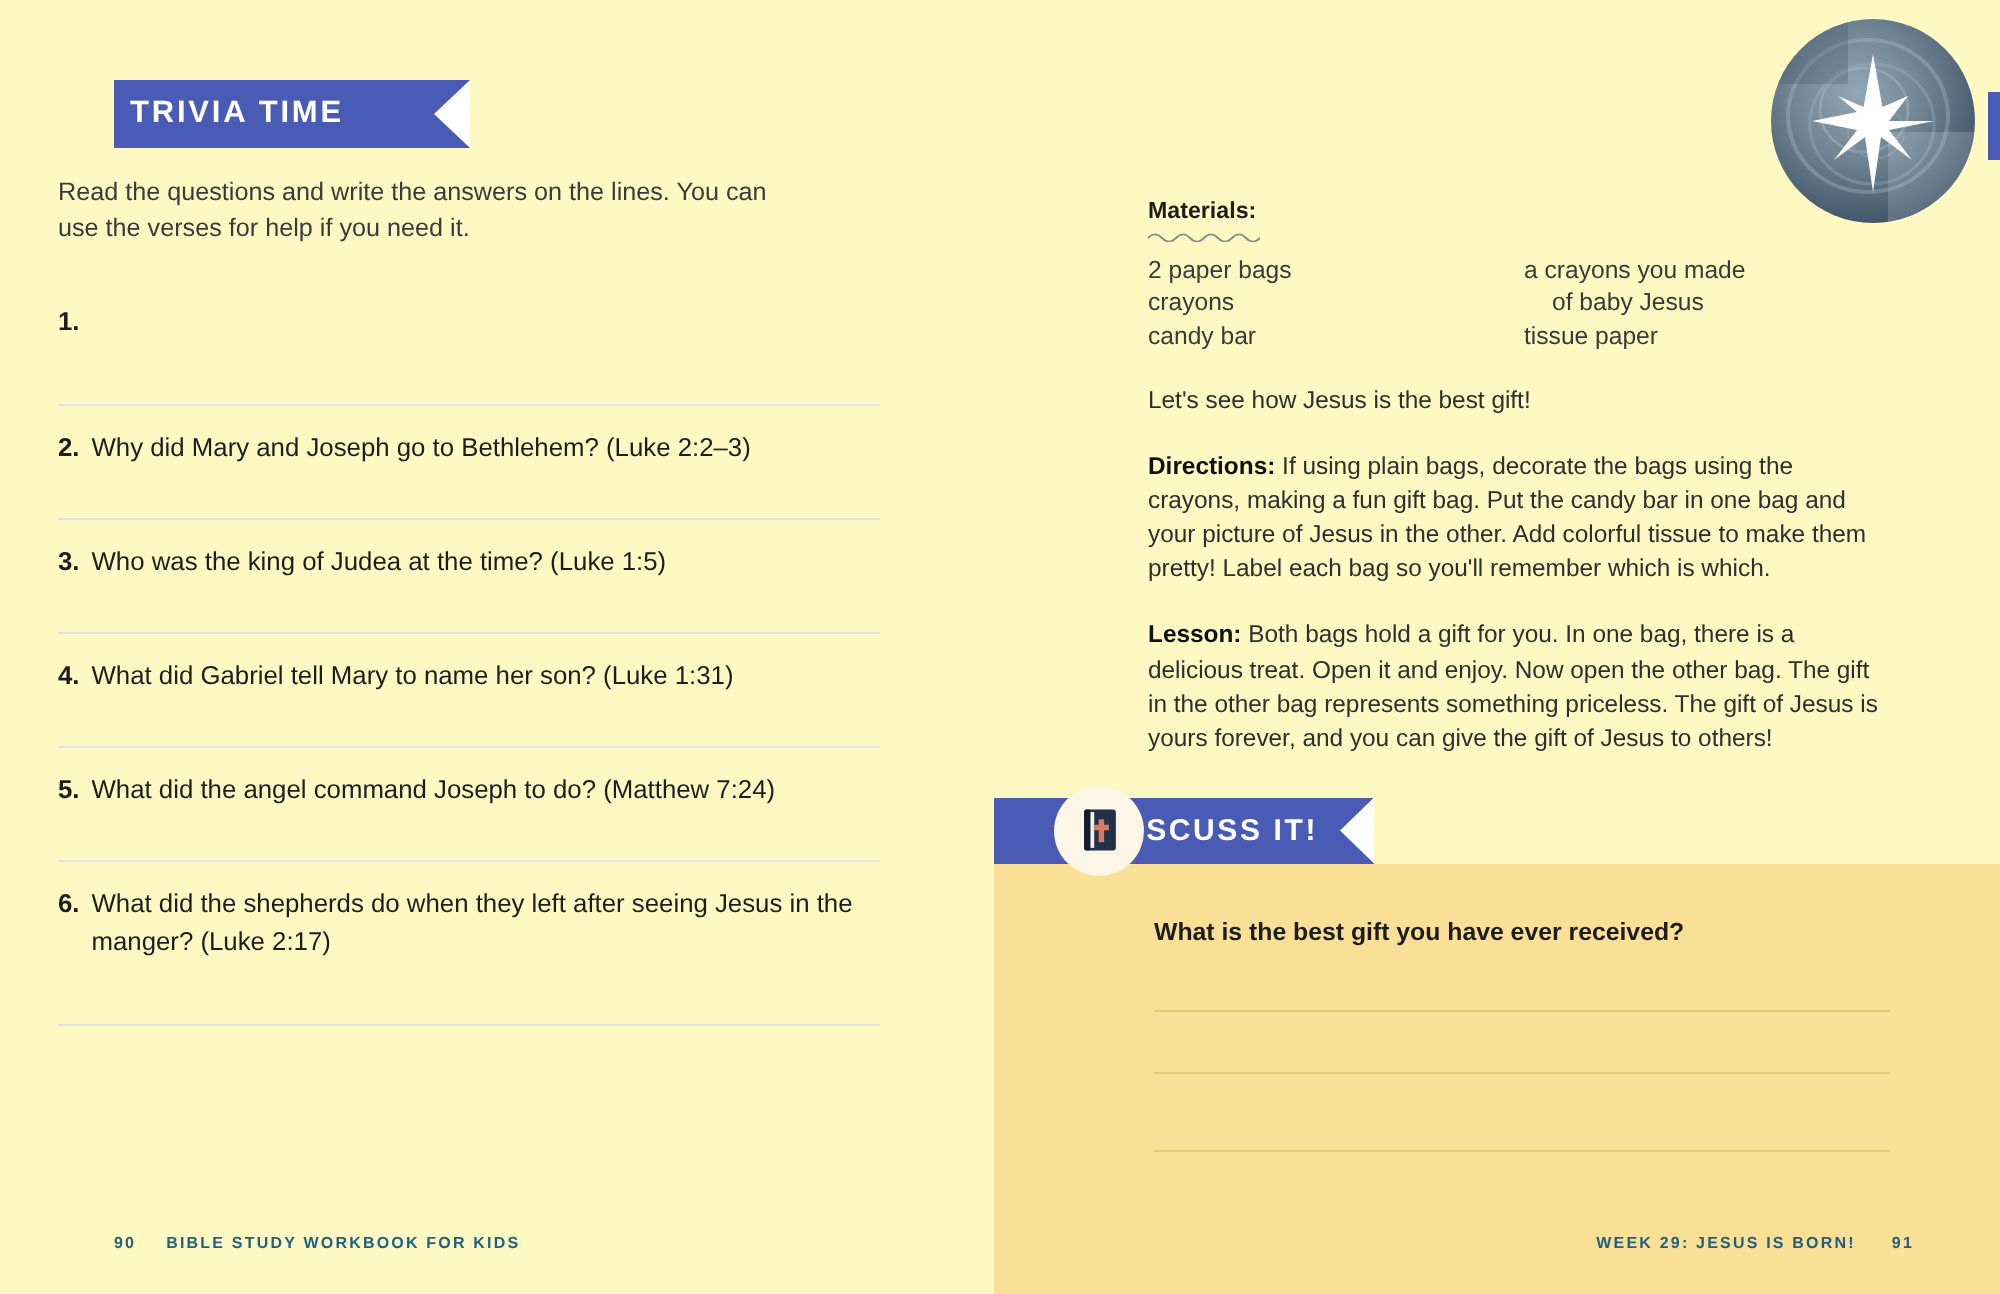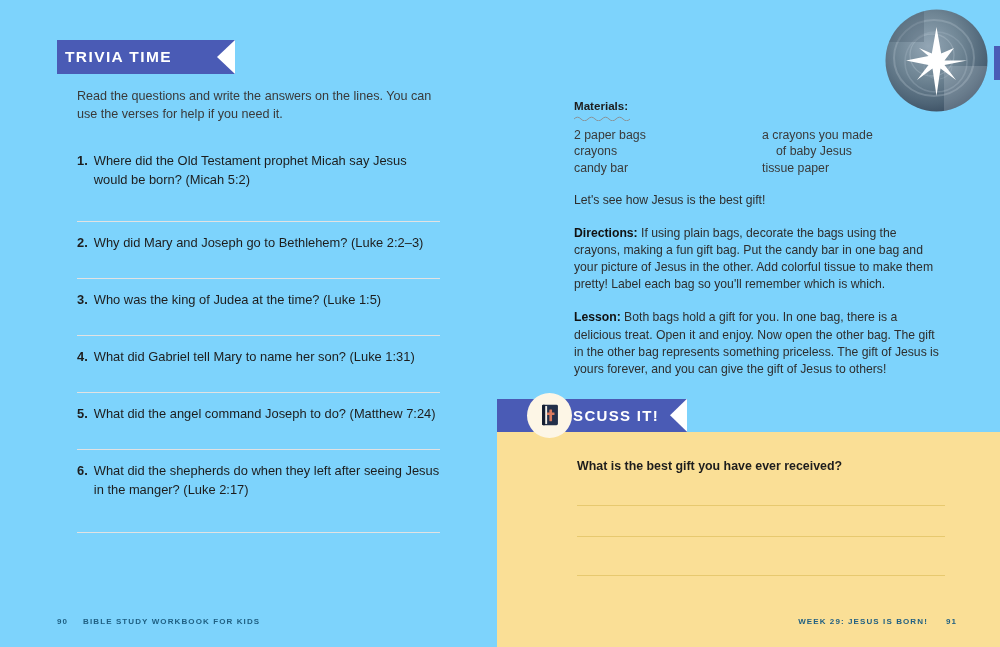--- a/index.html
+++ b/index.html
@@ -17,21 +17,21 @@
     width: 1000px;
     height: 647px;
     background: #ffffff;
     display: flex;
   }
 
   
   .page {
     position: relative;
     height: 647px;
-    background: #7dd3fc;
+    background: #fef9c3;
   }
   .page-left  { width: 497px; }
   .page-right { width: 503px; }
 
   
   .ribbon {
     position: relative;
     height: 34px;
     background: #4a5bb5;
     display: flex;
@@ -65,21 +65,21 @@
     width: 252px;
     margin-left: 497px;
     margin-top: 46px;
     justify-content: flex-end;
     padding-right: 30px;
   }
   .ribbon-gift::after { right: 0; }
 
   
   .l-body {
-    padding-left: 77px;
+    padding-left: 29px;
     padding-right: 57px;
     padding-top: 14px;
   }
   .intro {
     font-size: 12.6px;
     line-height: 1.42;
     color: #3a3a3a;
     max-width: 372px;
   }
   .q-list { margin-top: 16px; }
@@ -260,21 +260,20 @@
     </div>
 
     <div class="l-body">
       <p class="intro">Read the questions and write the answers on the lines. You can use the verses for help if you need it.</p>
 
       <div class="q-list">
 
         <div class="q-item tall">
           <div class="q-text">
             <span class="q-num">1.</span>
-            <span class="q-body">Where did the Old Testament prophet Micah say Jesus would be born? (Micah 5:2)</span>
           </div>
           <hr class="answer-rule">
         </div>
 
         <div class="q-item">
           <div class="q-text">
             <span class="q-num">2.</span>
             <span class="q-body">Why did Mary and Joseph go to Bethlehem? (Luke 2:2–3)</span>
           </div>
           <hr class="answer-rule">

